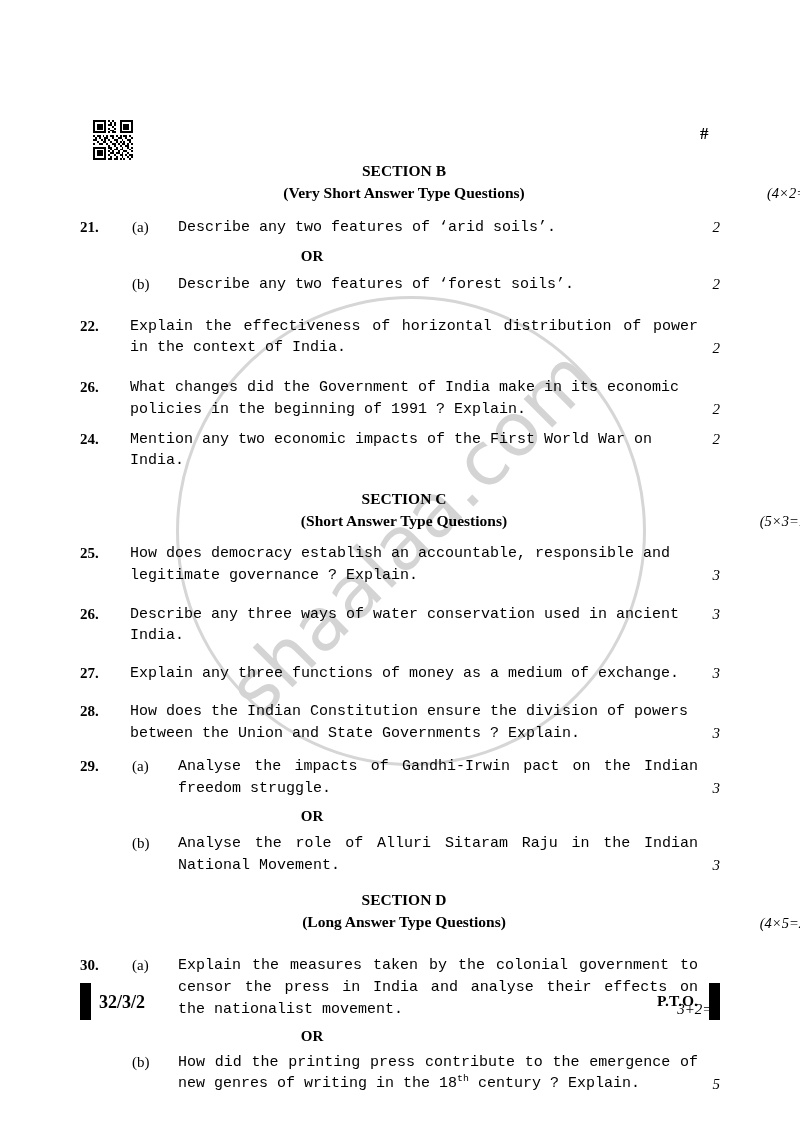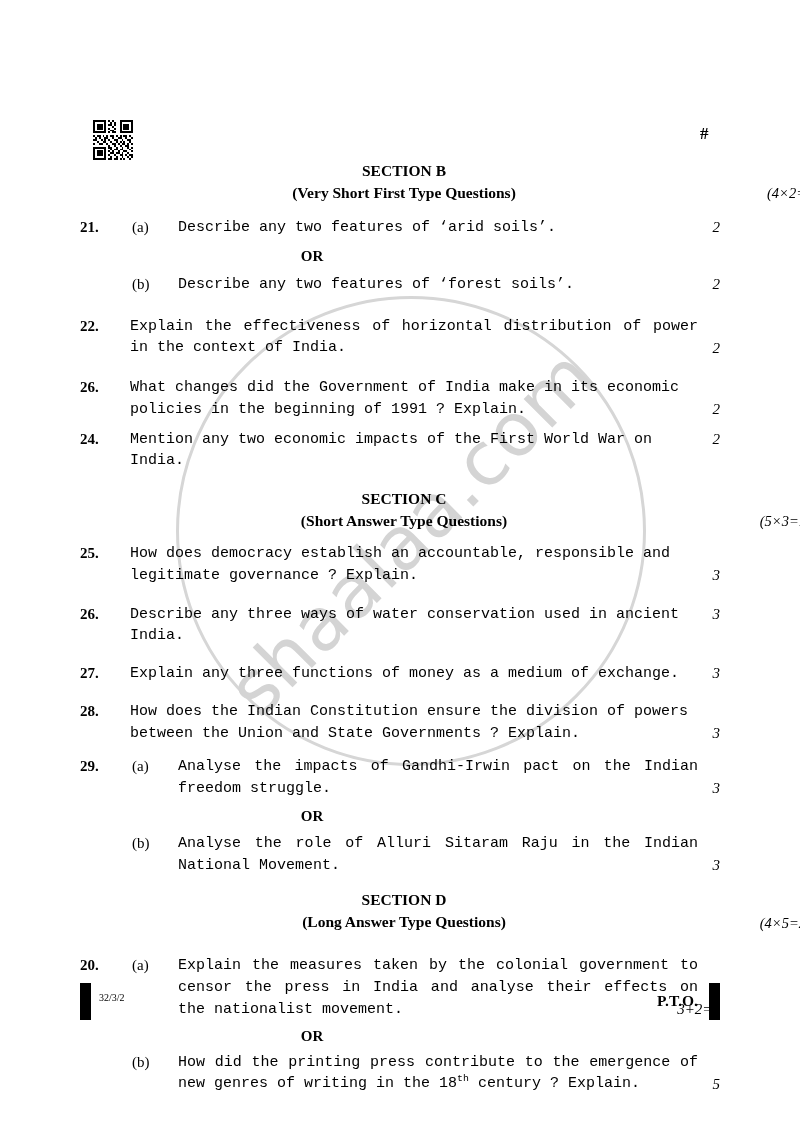--- a/index.html
+++ b/index.html
@@ -178,22 +178,22 @@
     width: 11px;
     height: 37px;
     background: #000000;
   }
   .foot-bar.left  { left: 0px; }
   .foot-bar.right { left: 629px; }
   .foot-code {
     position: absolute;
     left: 19px;
     top: 9px;
-    font-weight: normal;
-    font-size: 10px;
+    font-weight: bold;
+    font-size: 18px;
   }
   .foot-page {
     position: absolute;
     left: 0;
     width: 640px;
     top: 9px;
     text-align: center;
     font-weight: bold;
     font-size: 15.5px;
   }
@@ -324,21 +324,21 @@
         <rect x="19" y="20" width="1" height="1"></rect>
       </g>
     </svg>
 
     <div class="hash-mark">#</div>
 
     <div class="body-col">
 
       <div class="section-head" style="margin-top:0px;">
         <span class="line1">SECTION B</span>
-        <span class="line2">(Very Short First Type Questions)</span>
+        <span class="line2">(Very Short Answer Type Questions)</span>
         <span class="alloc">(4×2=8)</span>
       </div>
 
       <div class="q" style="margin-top:13px;">
         <span class="q-num">21.</span>
         <span class="q-sub">(a)</span>
         <span class="q-text ind-sub nojust">Describe any two features of ‘arid soils’.</span>
         <span class="marks" style="top:0px;">2</span>
       </div>
 
@@ -413,21 +413,21 @@
         <span class="marks" style="top:22px;">3</span>
       </div>
 
       <div class="section-head" style="margin-top:13px;">
         <span class="line1">SECTION D</span>
         <span class="line2">(Long Answer Type Questions)</span>
         <span class="alloc">(4×5=20)</span>
       </div>
 
       <div class="q" style="margin-top:22px;">
-        <span class="q-num">20.</span>
+        <span class="q-num">30.</span>
         <span class="q-sub">(a)</span>
         <span class="q-text ind-sub">Explain the measures taken by the colonial government to censor the press in India and analyse their effects on the nationalist movement.</span>
         <span class="marks" style="top:44px;">3+2=5</span>
       </div>
 
       <div class="or-line" style="margin-top:7px;">OR</div>
 
       <div class="q" style="margin-top:7px;">
         <span class="q-sub">(b)</span>
         <span class="q-text ind-sub"><span>How did the printing press contribute to the emergence of new genres of writing in the 18</span><sup>th</sup><span> century ? Explain.</span></span>

